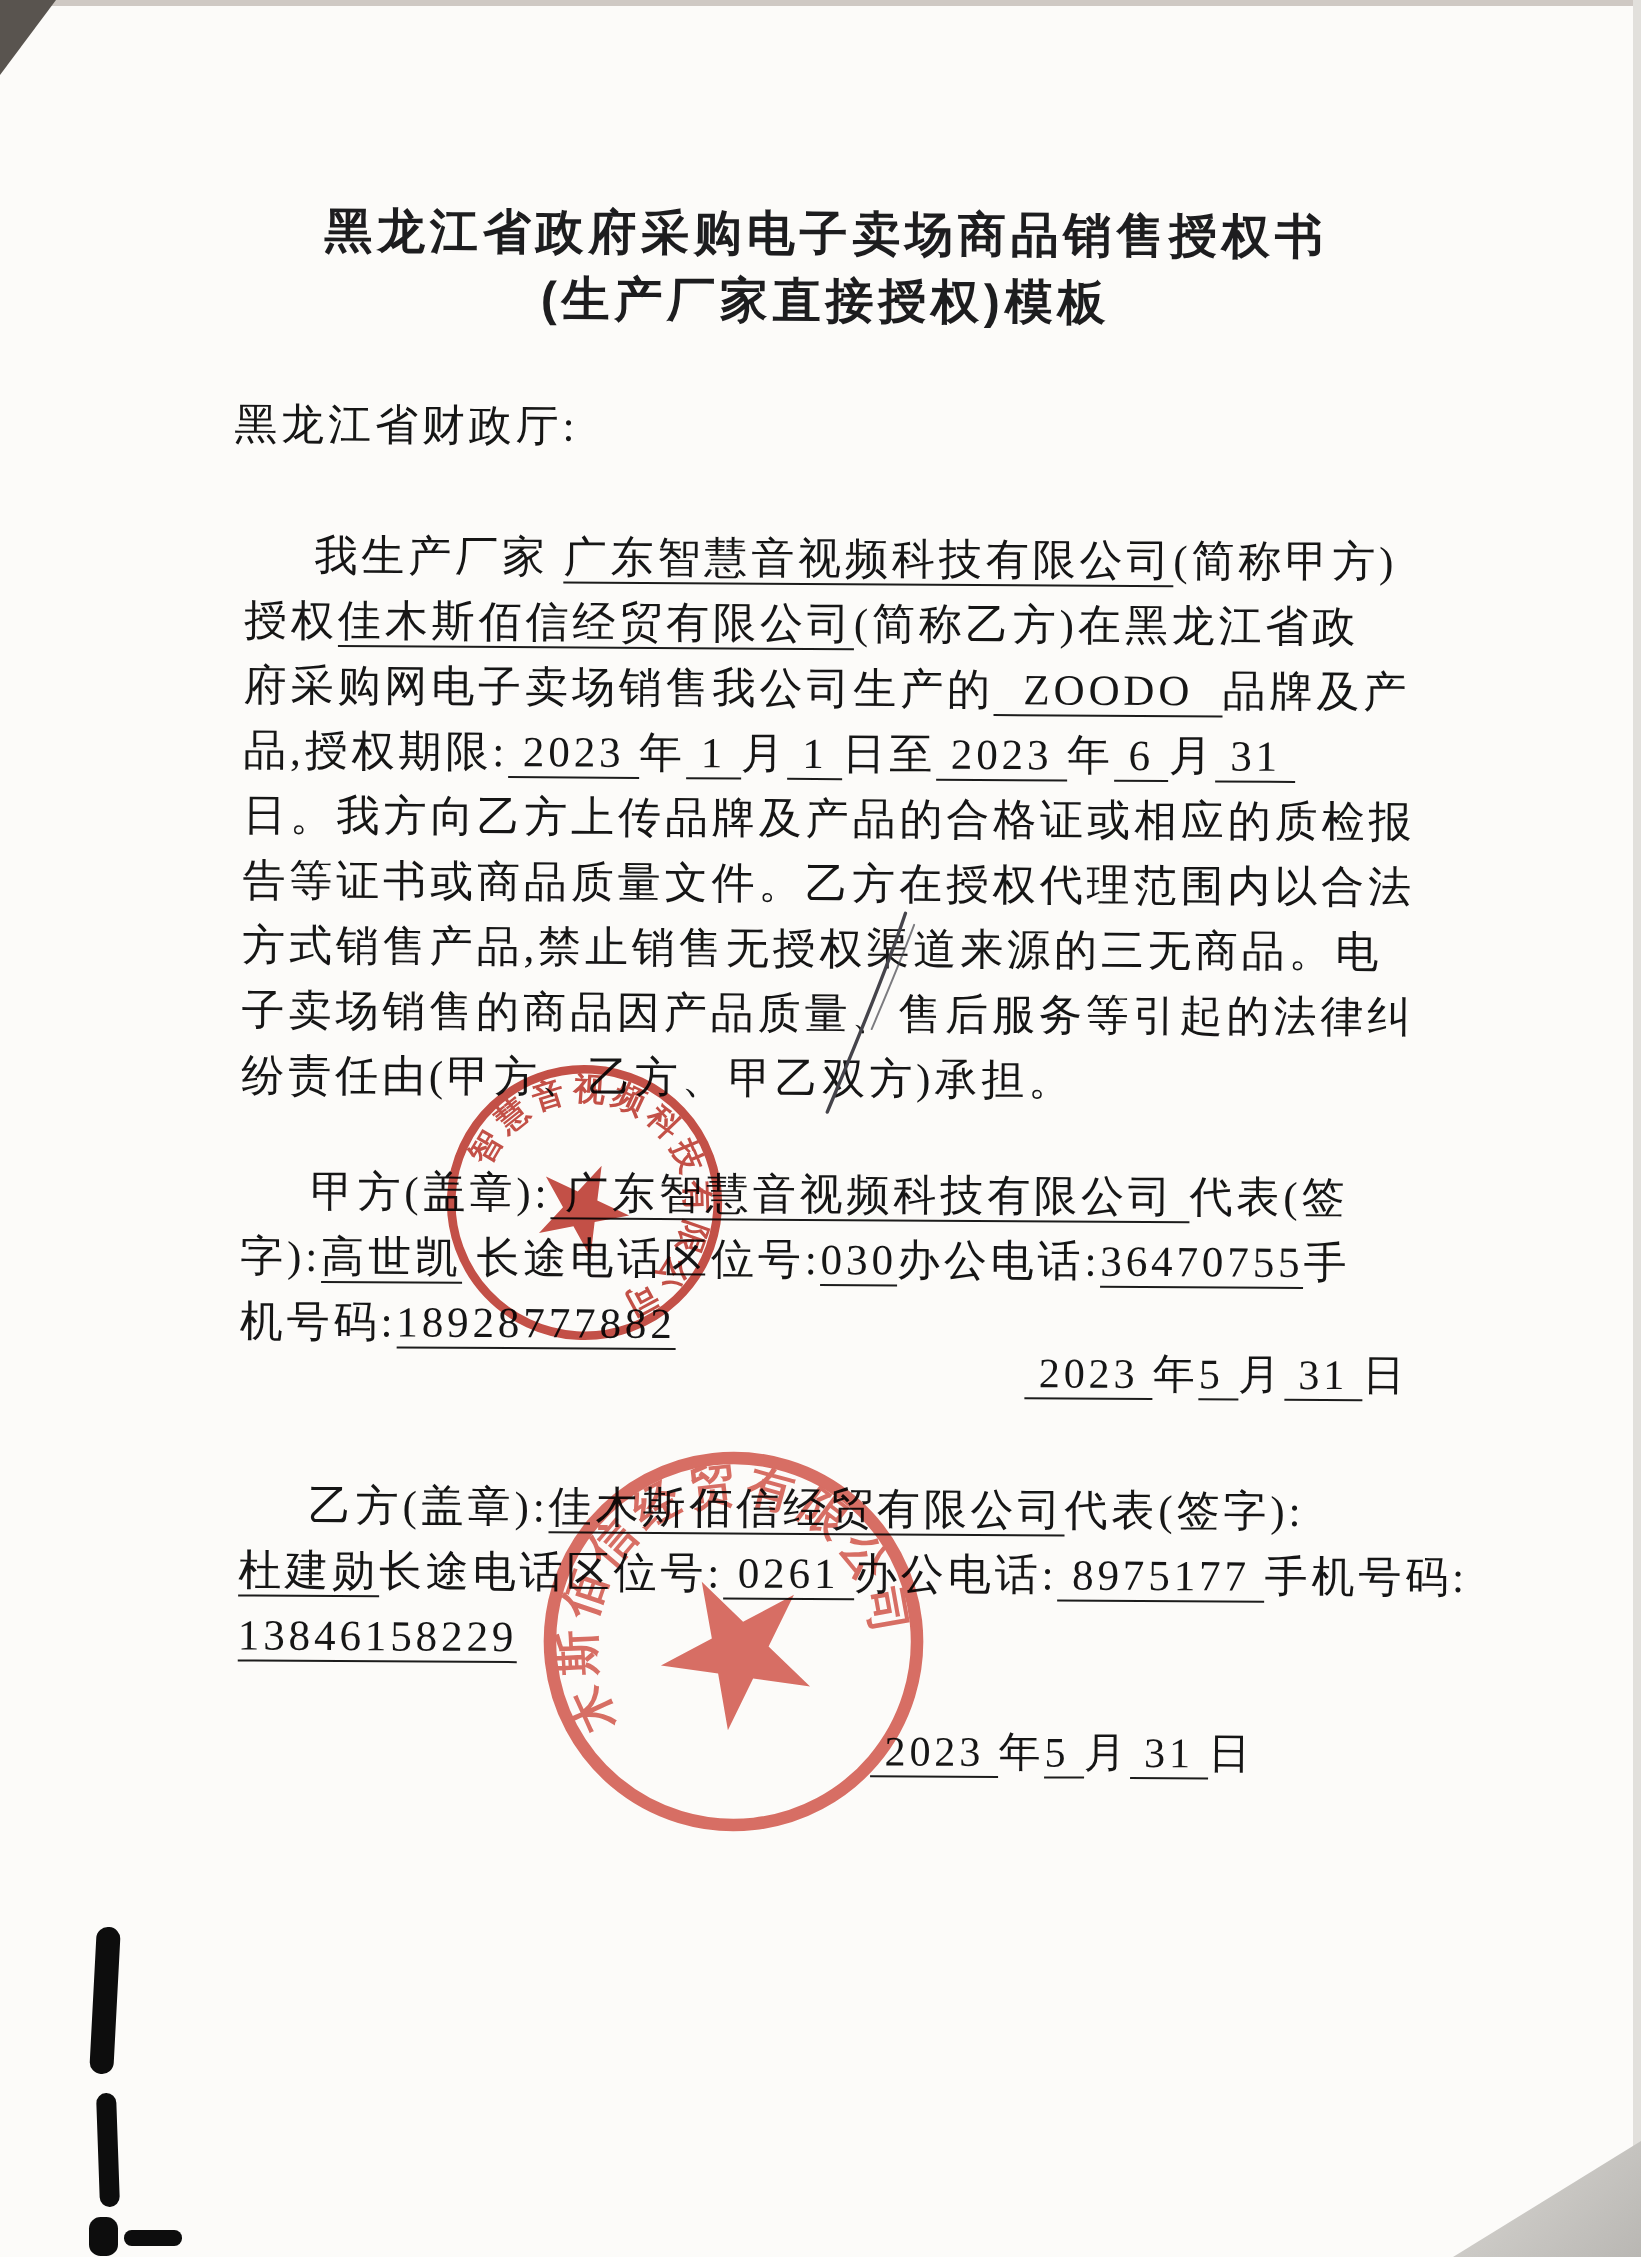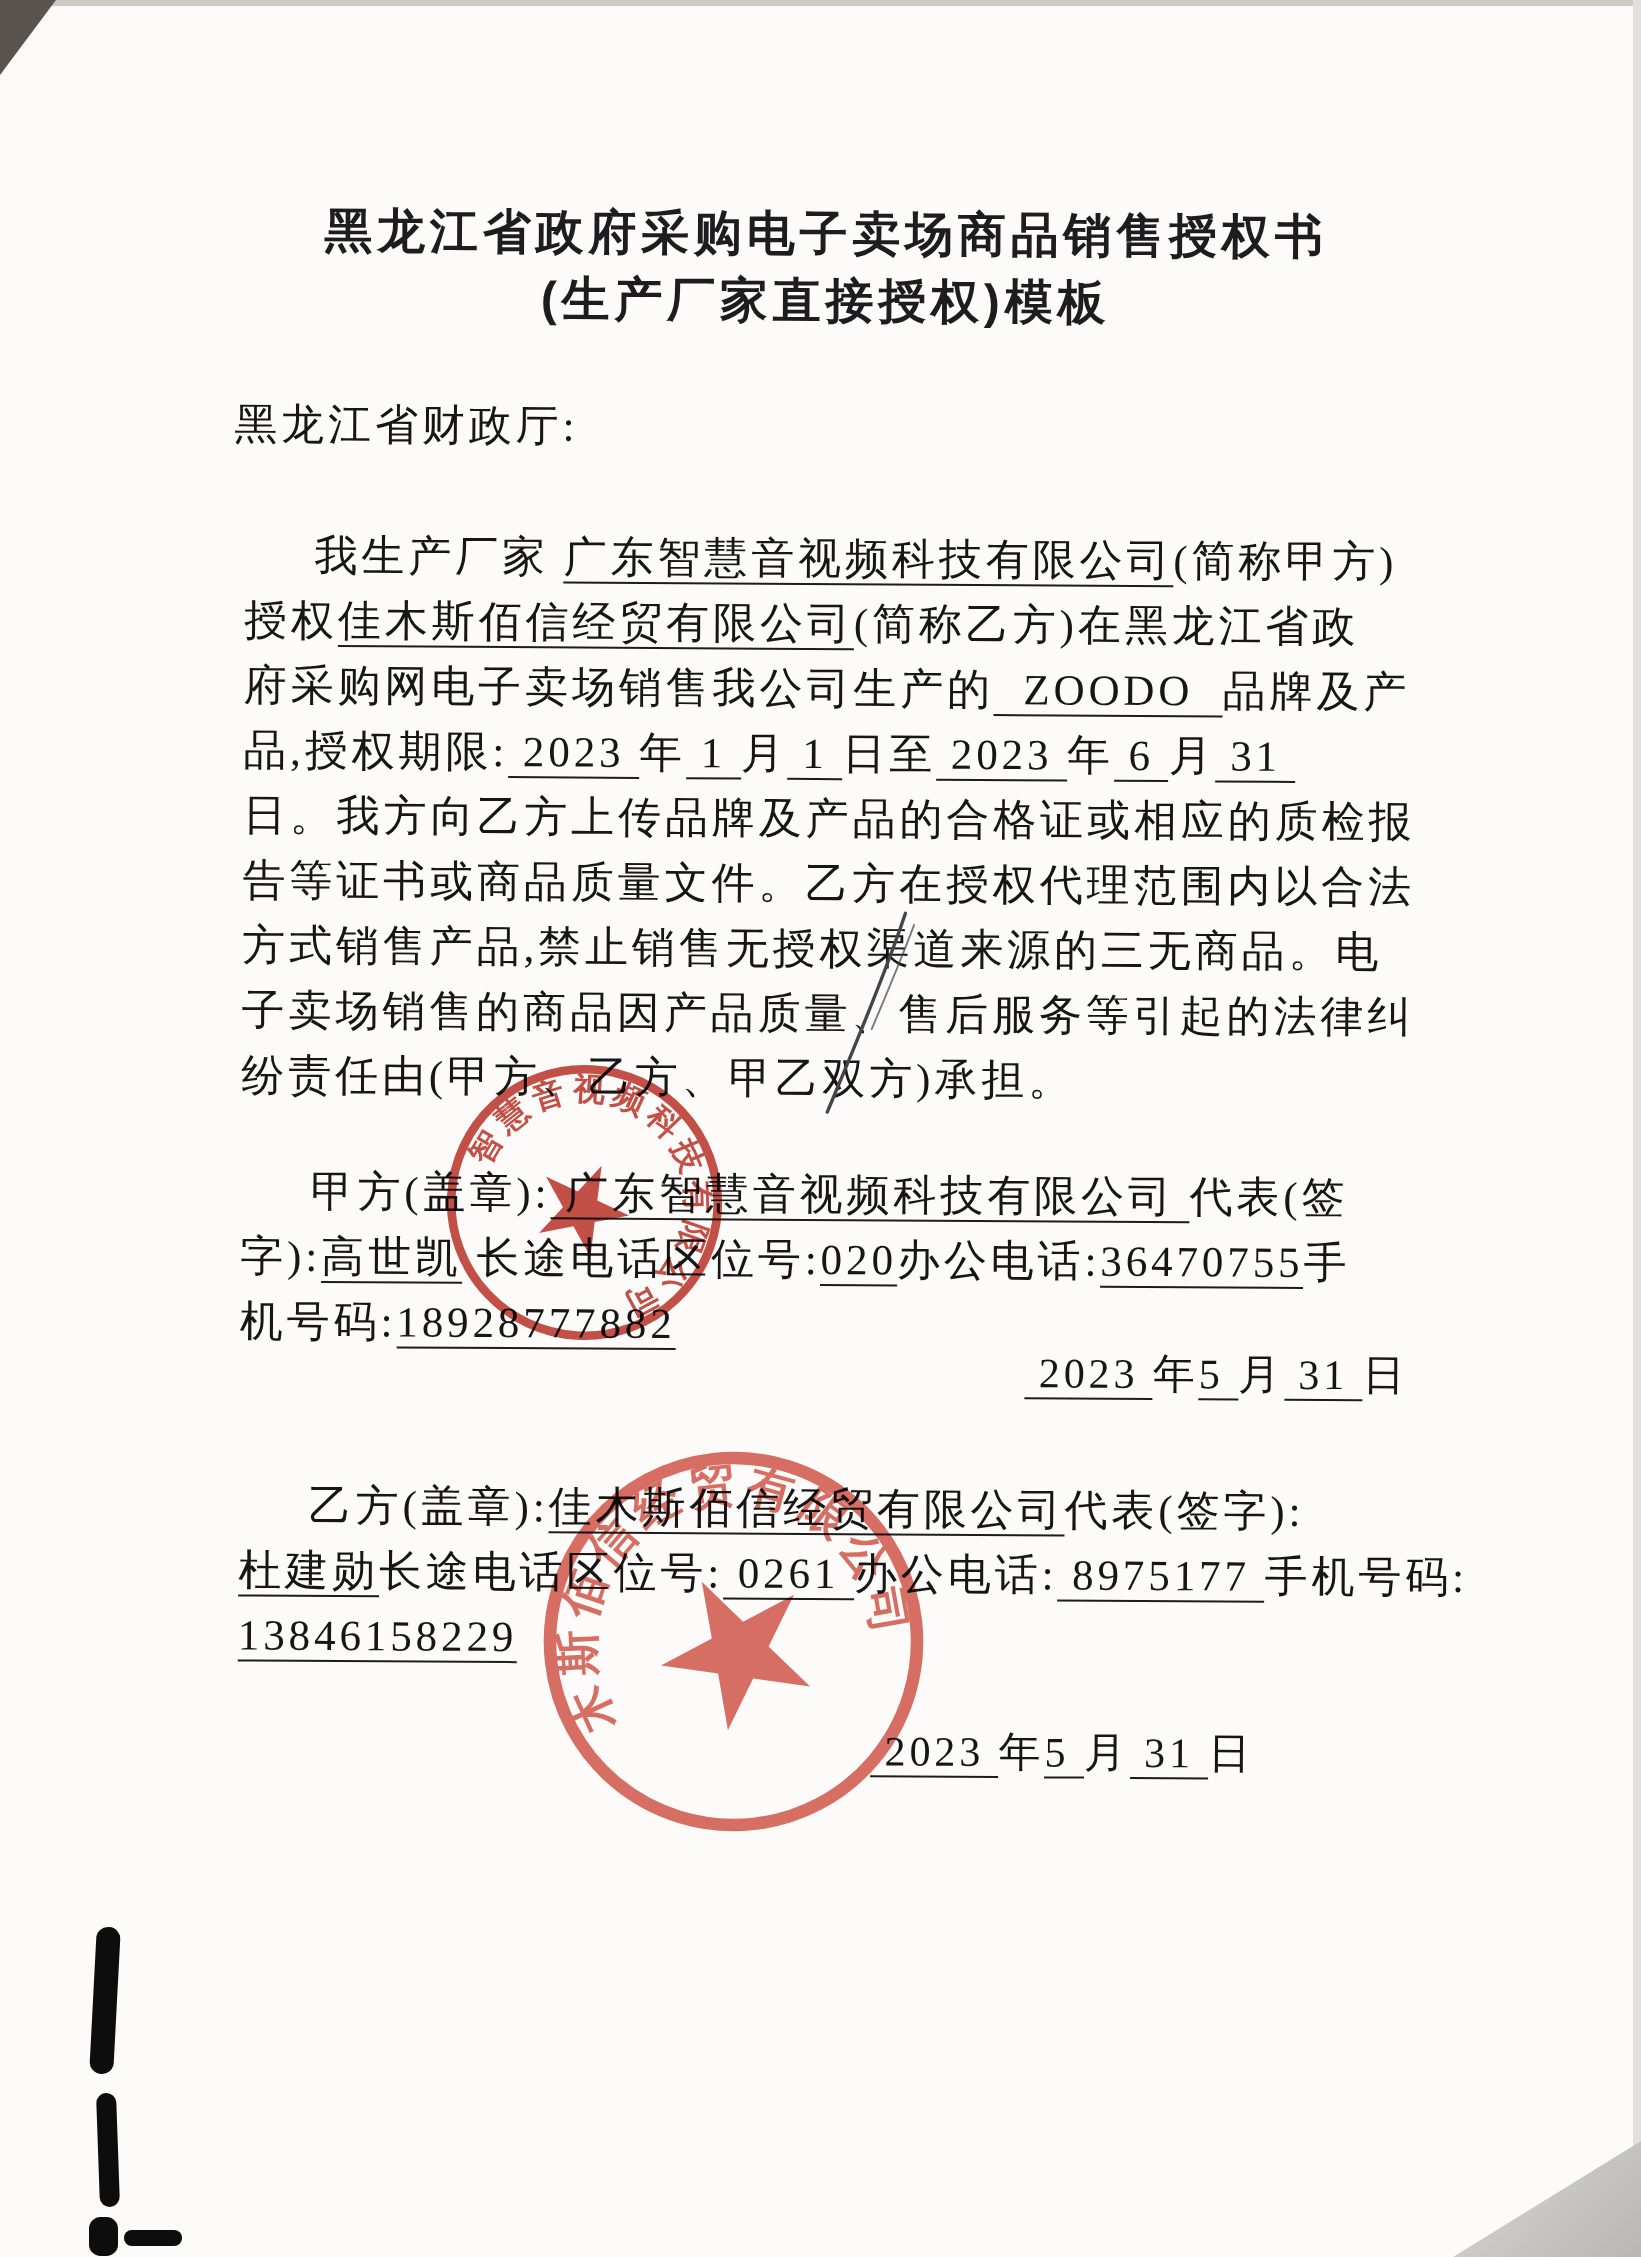--- a/index.html
+++ b/index.html
@@ -81,21 +81,21 @@
       <div class="tline"><span>品,授权期限:</span><span class="u"> 2023 </span><span>年</span><span class="u"> 1 </span><span>月</span><span class="u"> 1 </span><span>日至</span><span class="u"> 2023 </span><span>年</span><span class="u"> 6 </span><span>月</span><span class="u"> 31 </span></div>
       <div class="tline"><span>日。我方向乙方上传品牌及产品的合格证或相应的质检报</span></div>
       <div class="tline"><span>告等证书或商品质量文件。乙方在授权代理范围内以合法</span></div>
       <div class="tline"><span>方式销售产品,禁止销售无授权渠道来源的三无商品。电</span></div>
       <div class="tline"><span>子卖场销售的商品因产品质量、售后服务等引起的法律纠</span></div>
       <div class="tline"><span>纷责任由(甲方、乙方、甲乙双方)承担。</span></div>
     </div>
 
   <div class="textblock party-a">
       <div class="tline ind"><span>甲方(盖章):</span><span class="u"> 广东智慧音视频科技有限公司 </span><span>代表(签</span></div>
-      <div class="tline"><span>字):</span><span class="u">高世凯</span><span> 长途电话区位号:</span><span class="u">020</span><span>办公电话:</span><span class="u">36470755</span><span>手</span></div>
+      <div class="tline"><span>字):</span><span class="u">高世凯</span><span> 长途电话区位号:</span><span class="u">030</span><span>办公电话:</span><span class="u">36470755</span><span>手</span></div>
       <div class="tline"><span>机号码:</span><span class="u">18928777882</span></div>
     </div>
   <div class="dateline date-a">
       <div class="tline"><span class="u"> 2023 </span><span>年</span><span class="u">5 </span><span>月</span><span class="u"> 31 </span><span>日</span></div>
     </div>
 
   <div class="textblock party-b">
       <div class="tline ind"><span>乙方(盖章):</span><span class="u">佳木斯佰信经贸有限公司</span><span>代表(签字):</span></div>
       <div class="tline"><span class="u">杜建勋</span><span>长途电话区位号:</span><span class="u"> 0261 </span><span>办公电话:</span><span class="u"> 8975177 </span><span>手机号码:</span></div>
       <div class="tline"><span class="u">13846158229</span></div>

